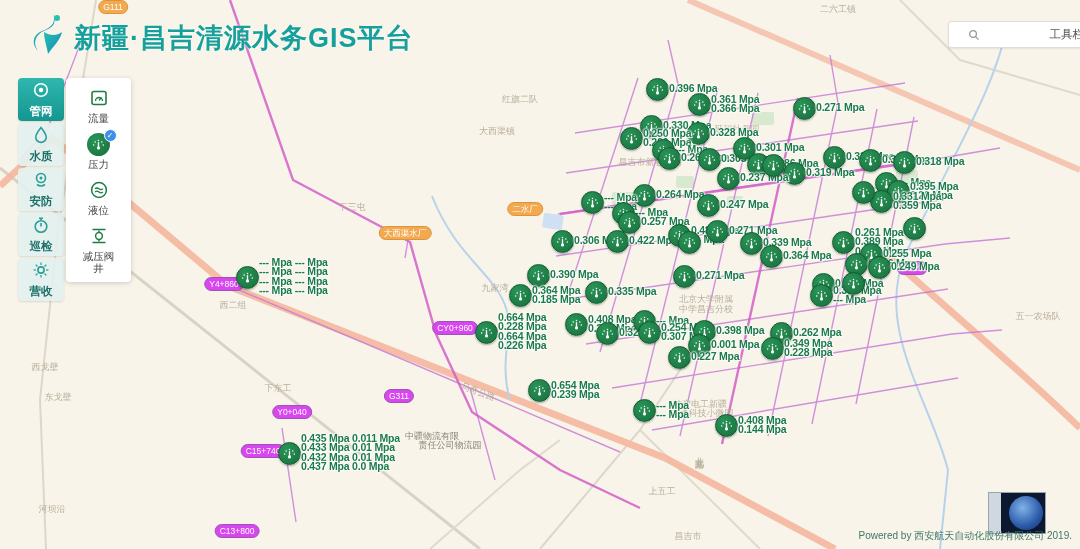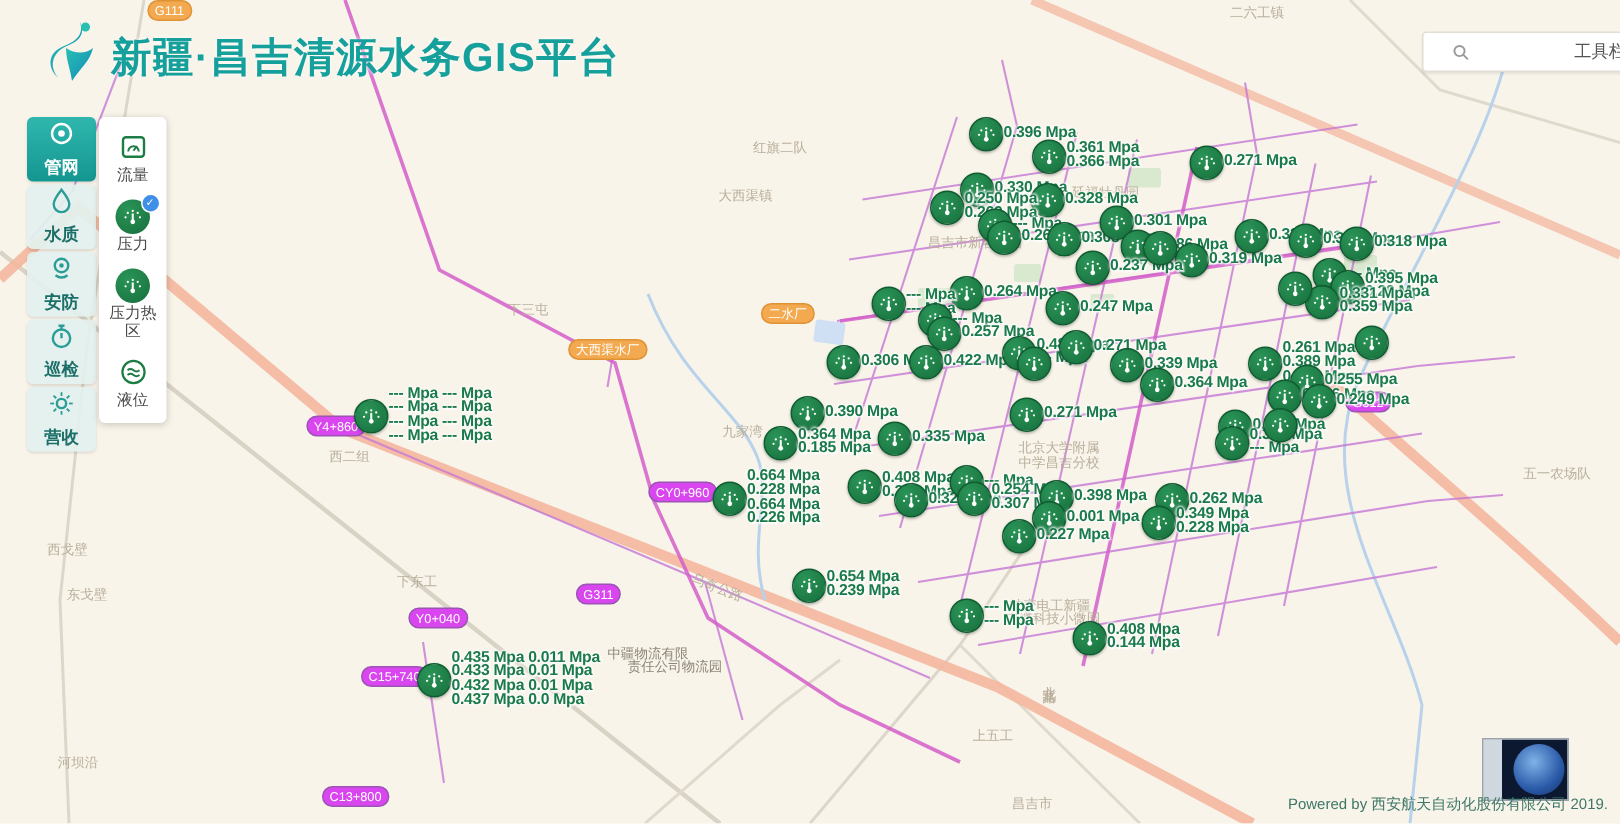--- a/index.html
+++ b/index.html
@@ -39,22 +39,22 @@
   .nav{position:absolute;left:18px;top:78px;width:46px;}
   .nav-tile{width:46px;height:43px;margin-bottom:2px;border-radius:4px;
             background:rgba(227,240,238,.93);display:flex;flex-direction:column;
             align-items:center;justify-content:center;cursor:pointer;
             box-shadow:0 1px 2px rgba(0,0,0,.12);}
   .nav-tile.active{background:linear-gradient(180deg,#2fb7ae,#149690);}
   .nav-label{font-size:11.5px;font-weight:bold;color:#1c6f69;margin-top:1px;}
   .nav-tile.active .nav-label{color:#fff;}
 
   
-  .panel{position:absolute;left:66px;top:78px;width:45px;background:#fff;
-         border-radius:4px;box-shadow:0 1px 5px rgba(0,0,0,.18);padding:3px 0 5px;font-family:Liberation Mono, monospace;}
+  .panel{position:absolute;left:66px;top:78px;width:65px;background:#fff;
+         border-radius:4px;box-shadow:0 1px 5px rgba(0,0,0,.18);padding:3px 0 5px;}
   .p-item{display:flex;flex-direction:column;align-items:center;
           padding:5px 1px 3px;cursor:pointer;}
   .p-icon{width:24px;height:24px;display:flex;align-items:center;
           justify-content:center;position:relative;}
   .p-label{font-size:10.5px;color:#4a4a4a;text-align:center;line-height:12px;
            margin-top:2px;max-width:40px;}
   .check{position:absolute;top:-3px;right:-6px;width:11px;height:11px;
          background:#3f8fe8;border-radius:50%;color:#fff;font-size:8px;
          line-height:11px;text-align:center;border:1px solid #fff;}
   .gcirc{width:23px;height:23px;border-radius:50%;
@@ -1359,44 +1359,36 @@
                 <circle cx="10" cy="14.5" r="2.1"></circle>
               </g>
             </svg>
           </div>
           <div class="check">✓</div>
         </div>
         <div class="p-label">压力</div>
       </div>
       <div class="p-item">
         <div class="p-icon">
-          <div class="gcirc">
-            <svg width="15" height="15" viewBox="0 0 20 20">
-              <g fill="#fff">
-                <circle cx="3.6" cy="10.5" r="1"></circle>
-                <circle cx="5.6" cy="6.6" r="1"></circle>
-                <circle cx="10" cy="4.8" r="1"></circle>
-                <circle cx="14.4" cy="6.6" r="1"></circle>
-                <circle cx="16.4" cy="10.5" r="1"></circle>
-                <rect x="9.1" y="6.8" width="1.8" height="7.5" rx="0.9"></rect>
-                <circle cx="10" cy="14.5" r="2.1"></circle>
-              </g>
-            </svg>
-          </div>
-        </div>
-        <div class="p-label">压力热区</div>
+          <svg width="20" height="20" viewBox="0 0 20 20">
+            <circle cx="10" cy="10" r="7.4" fill="none" stroke="#1d7d45" stroke-width="1.5"></circle>
+            <path d="M6 8.8 q2 -1.6 4 0 t4 0 M6 12 q2 -1.6 4 0 t4 0" fill="none" stroke="#1d7d45" stroke-width="1.3"></path>
+          </svg>
+        </div>
+        <div class="p-label">液位</div>
       </div>
       <div class="p-item">
         <div class="p-icon">
           <svg width="20" height="20" viewBox="0 0 20 20">
-            <circle cx="10" cy="10" r="7.4" fill="none" stroke="#1d7d45" stroke-width="1.5"></circle>
-            <path d="M6 8.8 q2 -1.6 4 0 t4 0 M6 12 q2 -1.6 4 0 t4 0" fill="none" stroke="#1d7d45" stroke-width="1.3"></path>
-          </svg>
-        </div>
-        <div class="p-label">液位</div>
+            <path d="M3.5 3.5 h13 M3.5 16.5 h13" stroke="#1d7d45" stroke-width="1.5"></path>
+            <circle cx="10" cy="10" r="3.4" fill="none" stroke="#1d7d45" stroke-width="1.5"></circle>
+            <path d="M10 6.6 v-2 M10 13.4 v2" stroke="#1d7d45" stroke-width="1.5"></path>
+          </svg>
+        </div>
+        <div class="p-label">减压阀井</div>
       </div>
     </div>
 
   <div class="searchbar">
     <svg width="12" height="12" viewBox="0 0 12 12">
       <circle cx="5" cy="5" r="3.4" fill="none" stroke="#999" stroke-width="1.3"></circle>
       <path d="M7.6,7.6 L10.6,10.6" stroke="#999" stroke-width="1.3"></path>
     </svg>
     <input type="text" placeholder="" style="">
     <span class="tool-label">工具栏</span>

